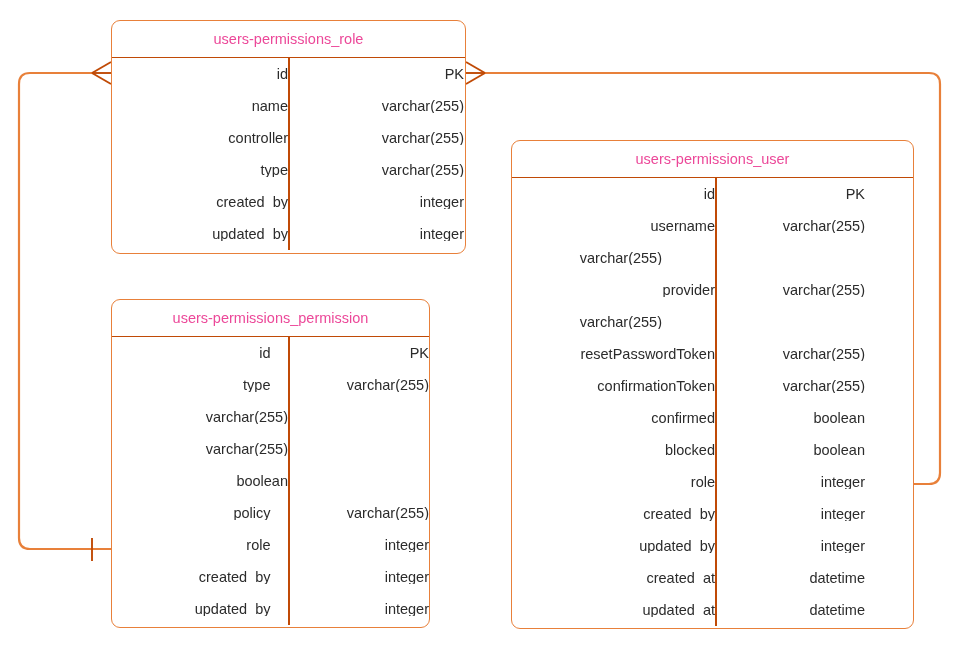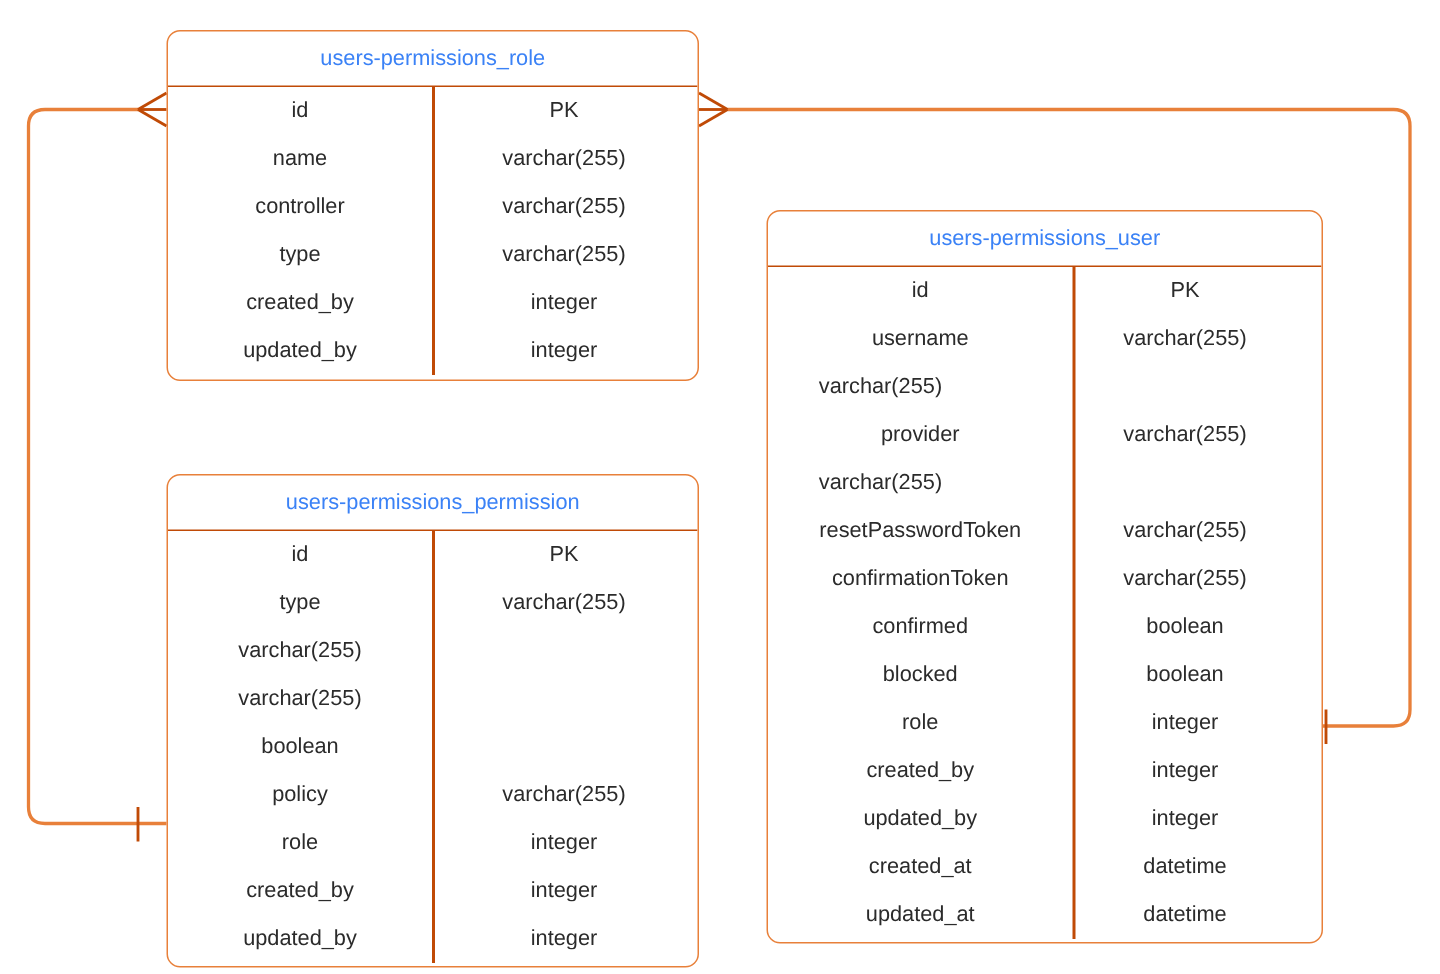--- a/index.html
+++ b/index.html
@@ -39,21 +39,21 @@
     border: 1.6px solid #E8803A;
     border-radius: 9px;
     background: #ffffff;
     overflow: hidden;
   }
 
   .entity-title {
     text-align: center;
     font-size: 14.5px;
     line-height: 1;
-    color: #3b82f6;
+    color: #ec4899;
     box-sizing: border-box;
     border-bottom: 1.6px solid #C04A06;
     display: flex;
     align-items: center;
     justify-content: center;
   }
 
   .entity-body {
     position: relative;
     display: block;
@@ -69,45 +69,45 @@
 
   .attr-row {
     display: flex;
     align-items: center;
   }
 
   .attr-name,
   .attr-type {
     font-size: 14.5px;
     line-height: 1;
-    text-align: center;
+    text-align: right;
     color: #2b2b2b;
     box-sizing: border-box;
     overflow: hidden;
     white-space: nowrap;
   }
 
   
   #entity-role { left: 111px; top: 20px; width: 355px; height: 234px; }
   #entity-role .entity-title { height: 37px; }
   #entity-role .col-divider { left: 176px; }
   #entity-role .attr-row { height: 32px; }
   #entity-role .attr-name { width: 176px; }
   #entity-role .attr-type { width: 176px; }
 
   
-  #entity-permission { left: 111px; top: 316px; width: 355px; height: 329px; }
+  #entity-permission { left: 111px; top: 299px; width: 319px; height: 329px; }
   #entity-permission .entity-title { height: 37px; }
   #entity-permission .col-divider { left: 176px; }
   #entity-permission .attr-row { height: 32px; }
   #entity-permission .attr-name { width: 176px; }
   #entity-permission .attr-type { width: 176px; }
 
   
-  #entity-user { left: 511px; top: 140px; width: 371px; height: 489px; }
+  #entity-user { left: 511px; top: 140px; width: 403px; height: 489px; }
   #entity-user .entity-title { height: 37px; }
   #entity-user .col-divider { left: 203px; }
   #entity-user .attr-row { height: 32px; }
   #entity-user .attr-name { width: 203px; }
   #entity-user .attr-type { width: 150px; }
 </style>
 </head>
 <body>
 
 <div id="canvas">

